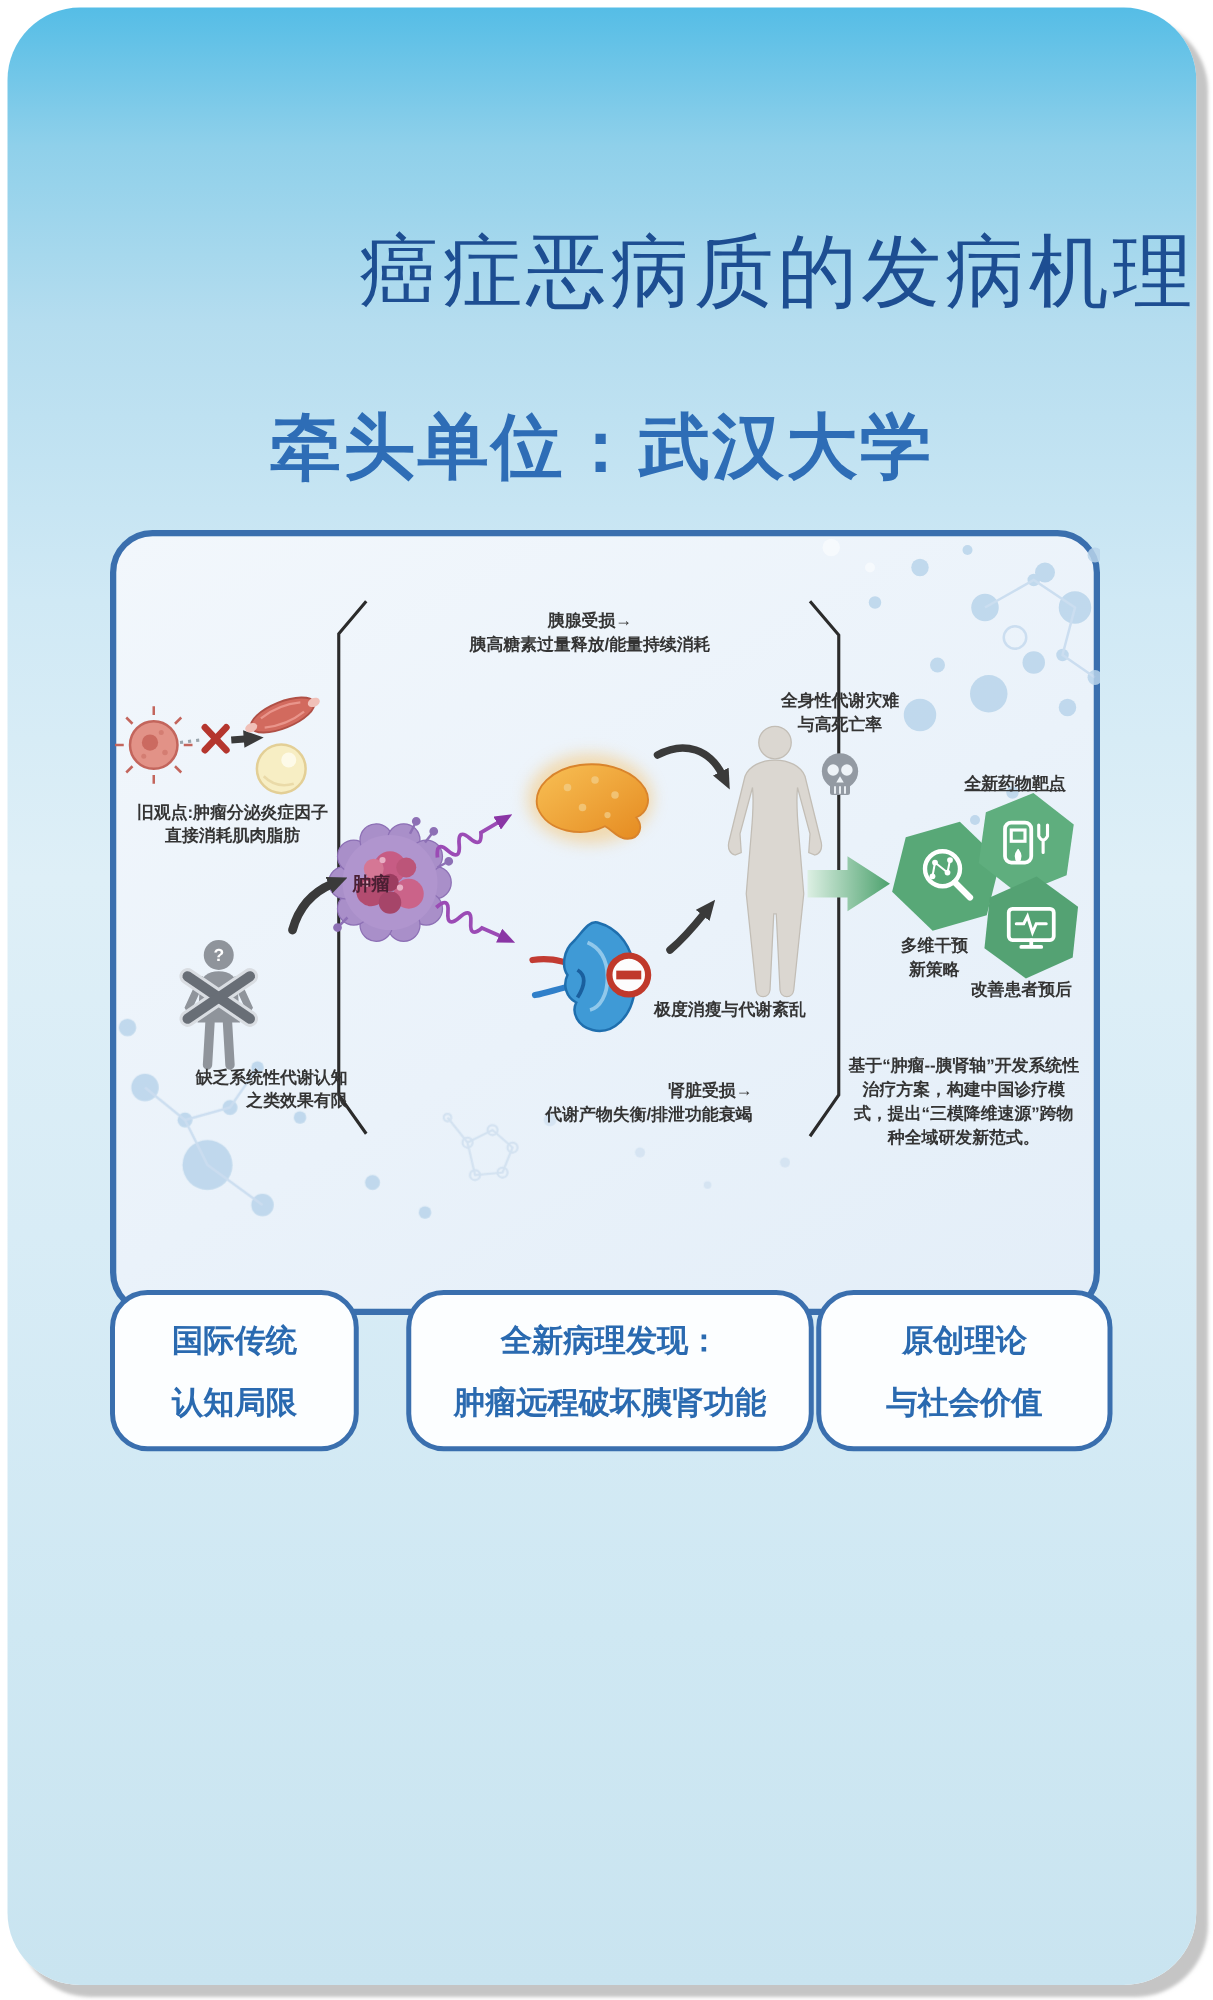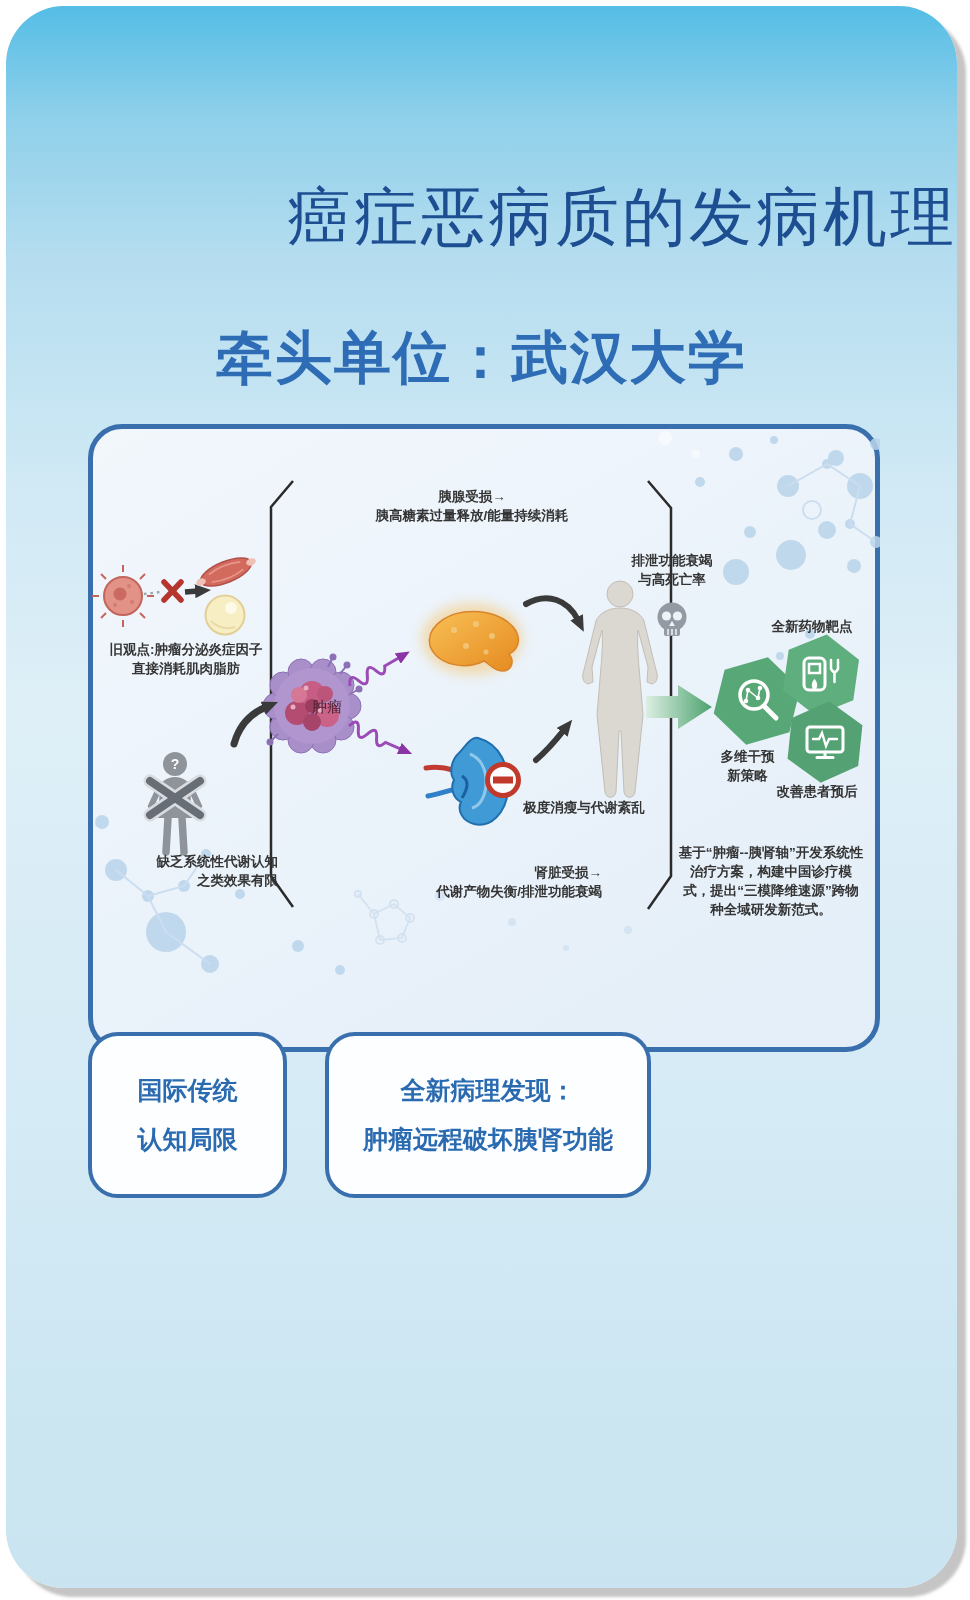--- a/index.html
+++ b/index.html
@@ -12,26 +12,26 @@
   .page-title{position:absolute;top:168px;left:0;width:100%;text-align:right;
         font-size:64px;font-weight:400;color:#1d4e92;letter-spacing:3px;}
   .page-subtitle{position:absolute;top:314px;left:0;width:100%;text-align:center;
         font-size:57px;font-weight:700;color:#2e6db6;letter-spacing:2px;}
   .panel{position:absolute;left:82px;top:418px;width:792px;height:628px;}
   .panel-bg{position:absolute;inset:0;border:5px solid #3a6fae;border-radius:34px;
         background:linear-gradient(150deg,#f2f7fc 0%,#eaf2fa 55%,#e3eef8 100%);box-sizing:border-box;}
   .panel svg{position:absolute;left:0;top:0;}
   .dlabel{position:absolute;font-size:13.5px;font-weight:700;line-height:1.4;
         color:#343434;text-align:center;}
-  .tumor-label{position:absolute;font-size:15px;font-weight:400;color:#4a1f33;text-align:right;}
+  .tumor-label{position:absolute;font-size:15px;font-weight:700;color:#4a1f33;text-align:left;}
   .qmark{position:absolute;font-size:14px;font-weight:700;color:#ffffff;text-align:center;}
   .pill{position:absolute;background:#fcfeff;border:4px solid #3a6fae;border-radius:30px;
         box-sizing:border-box;display:flex;flex-direction:column;align-items:center;
         justify-content:center;gap:16px;color:#2a6ab0;font-weight:700;font-size:25px;
-        text-align:right;height:166px;top:1026px;}
+        text-align:right;height:129px;top:1026px;}
   .summary{position:absolute;left:66px;top:1196px;width:838px;font-size:37px;font-weight:600;
         color:#4b4b4b;line-height:1.54;text-indent:2em;text-align:justify;letter-spacing:.5px;}
 </style>
 </head>
 <body>
 
 <div id="stage">
   <div class="card">
 
     <div class="page-title">癌症恶病质的发病机理</div>
@@ -314,28 +314,28 @@
               <line x1="112" y1="357" x2="62" y2="391"></line>
           </g>
         </g>
       </svg>
 
       <div class="dlabel" style="left:254px;top:64px;width:260px;">
         <div>胰腺受损→</div>
         <div>胰高糖素过量释放/能量持续消耗</div>
       </div>
       <div class="dlabel" style="left:494px;top:128px;width:180px;">
-        <div>排泄功能衰竭</div>
+        <div>全身性代谢灾难</div>
         <div>与高死亡率</div>
       </div>
       <div class="dlabel" style="left:8px;top:217px;width:180px;">
         <div>旧观点:肿瘤分泌炎症因子</div>
         <div>直接消耗肌肉脂肪</div>
       </div>
-      <div class="dlabel" style="left:634px;top:194px;width:180px;">全新药物靶点</div>
+      <div class="dlabel" style="left:634px;top:194px;width:180px;text-decoration:underline;">全新药物靶点</div>
       <div class="tumor-label" style="left:194px;top:274px;width:60px;">肿瘤</div>
       <div class="qmark" style="left:80px;top:332px;width:14px;">?</div>
       <div class="dlabel" style="left:592px;top:324px;width:135px;">
         <div>多维干预</div>
         <div>新策略</div>
       </div>
       <div class="dlabel" style="left:639px;top:359px;width:180px;">改善患者预后</div>
       <div class="dlabel" style="left:416px;top:375px;width:160px;">极度消瘦与代谢紊乱</div>
       <div class="dlabel" style="left:590px;top:420px;width:186px;">基于“肿瘤--胰肾轴”开发系统性治疗方案，构建中国诊疗模式，提出“三模降维速源”跨物种全域研发新范式。</div>
       <div class="dlabel" style="left:4px;top:429px;width:186px;text-align:right;">
@@ -349,15 +349,19 @@
     </div>
 
     <div class="pill" style="left:82px;width:199px;">
       <div>国际传统</div>
       <div>认知局限</div>
     </div>
     <div class="pill" style="left:319px;width:326px;">
       <div>全新病理发现：</div>
       <div>肿瘤远程破坏胰肾功能</div>
     </div>
+    <div class="pill" style="left:647px;width:237px;">
+      <div>原创理论</div>
+      <div>与社会价值</div>
+    </div>
 
   </div>
 </div>
 
 </body></html>

